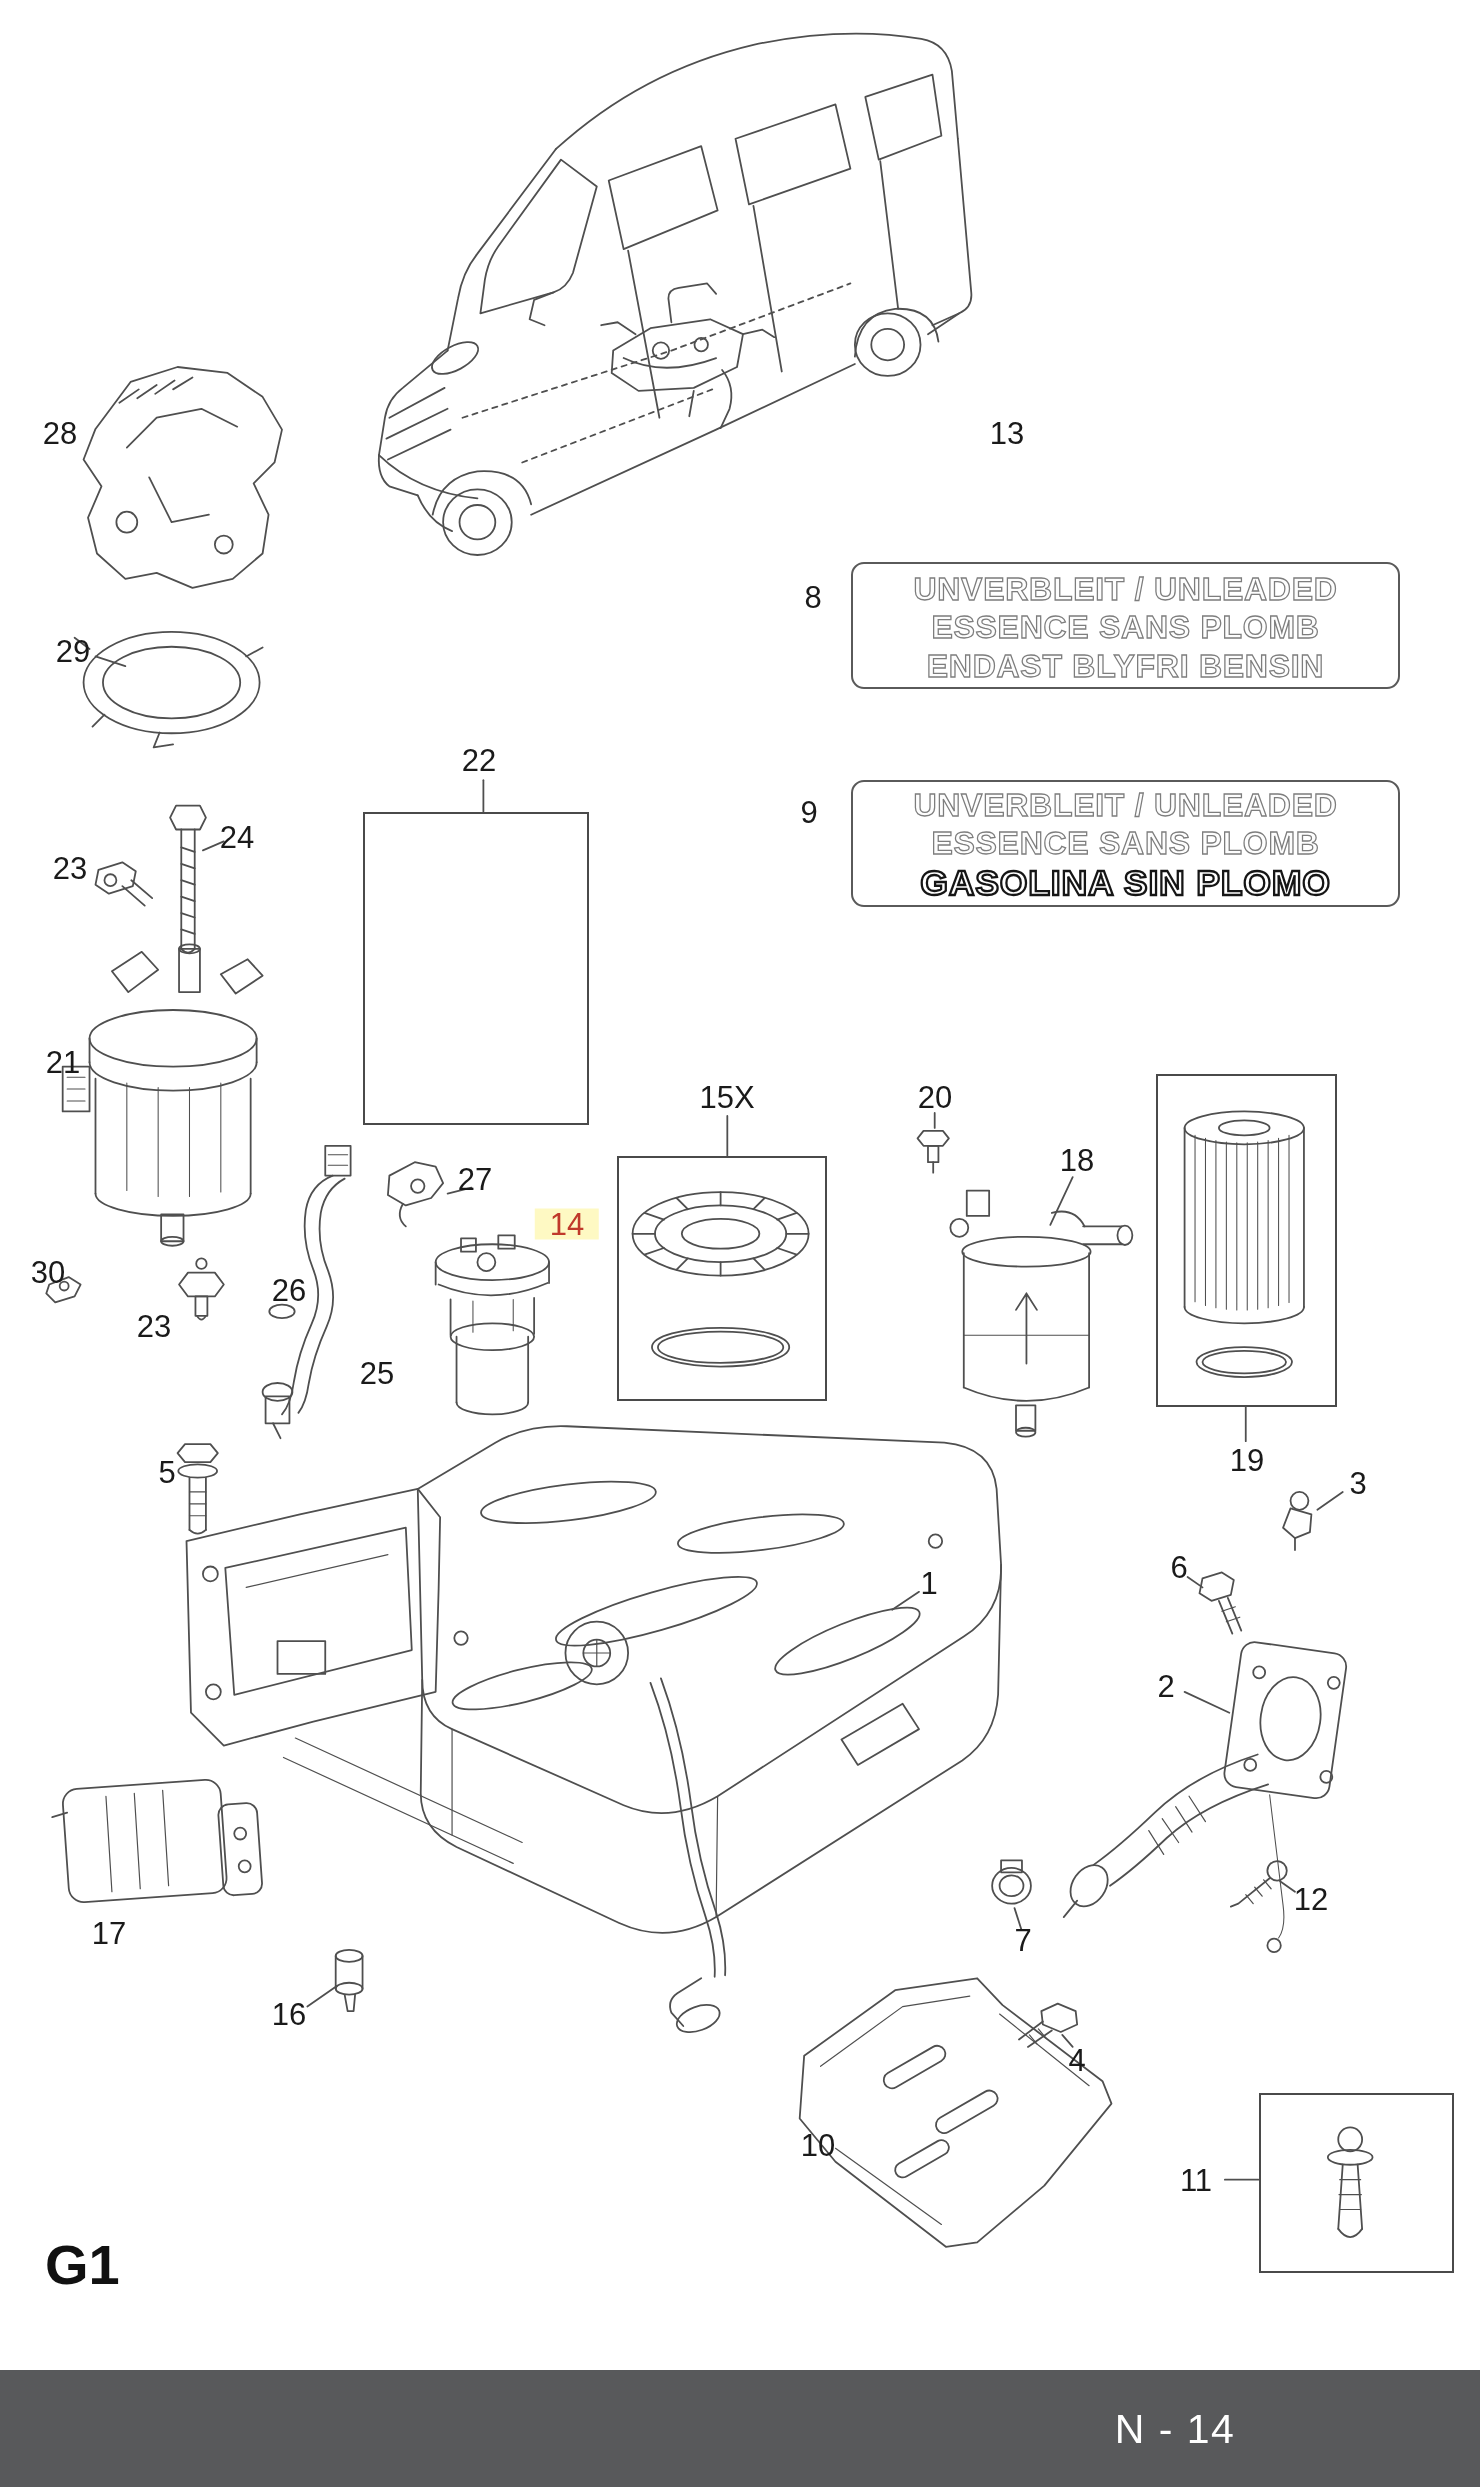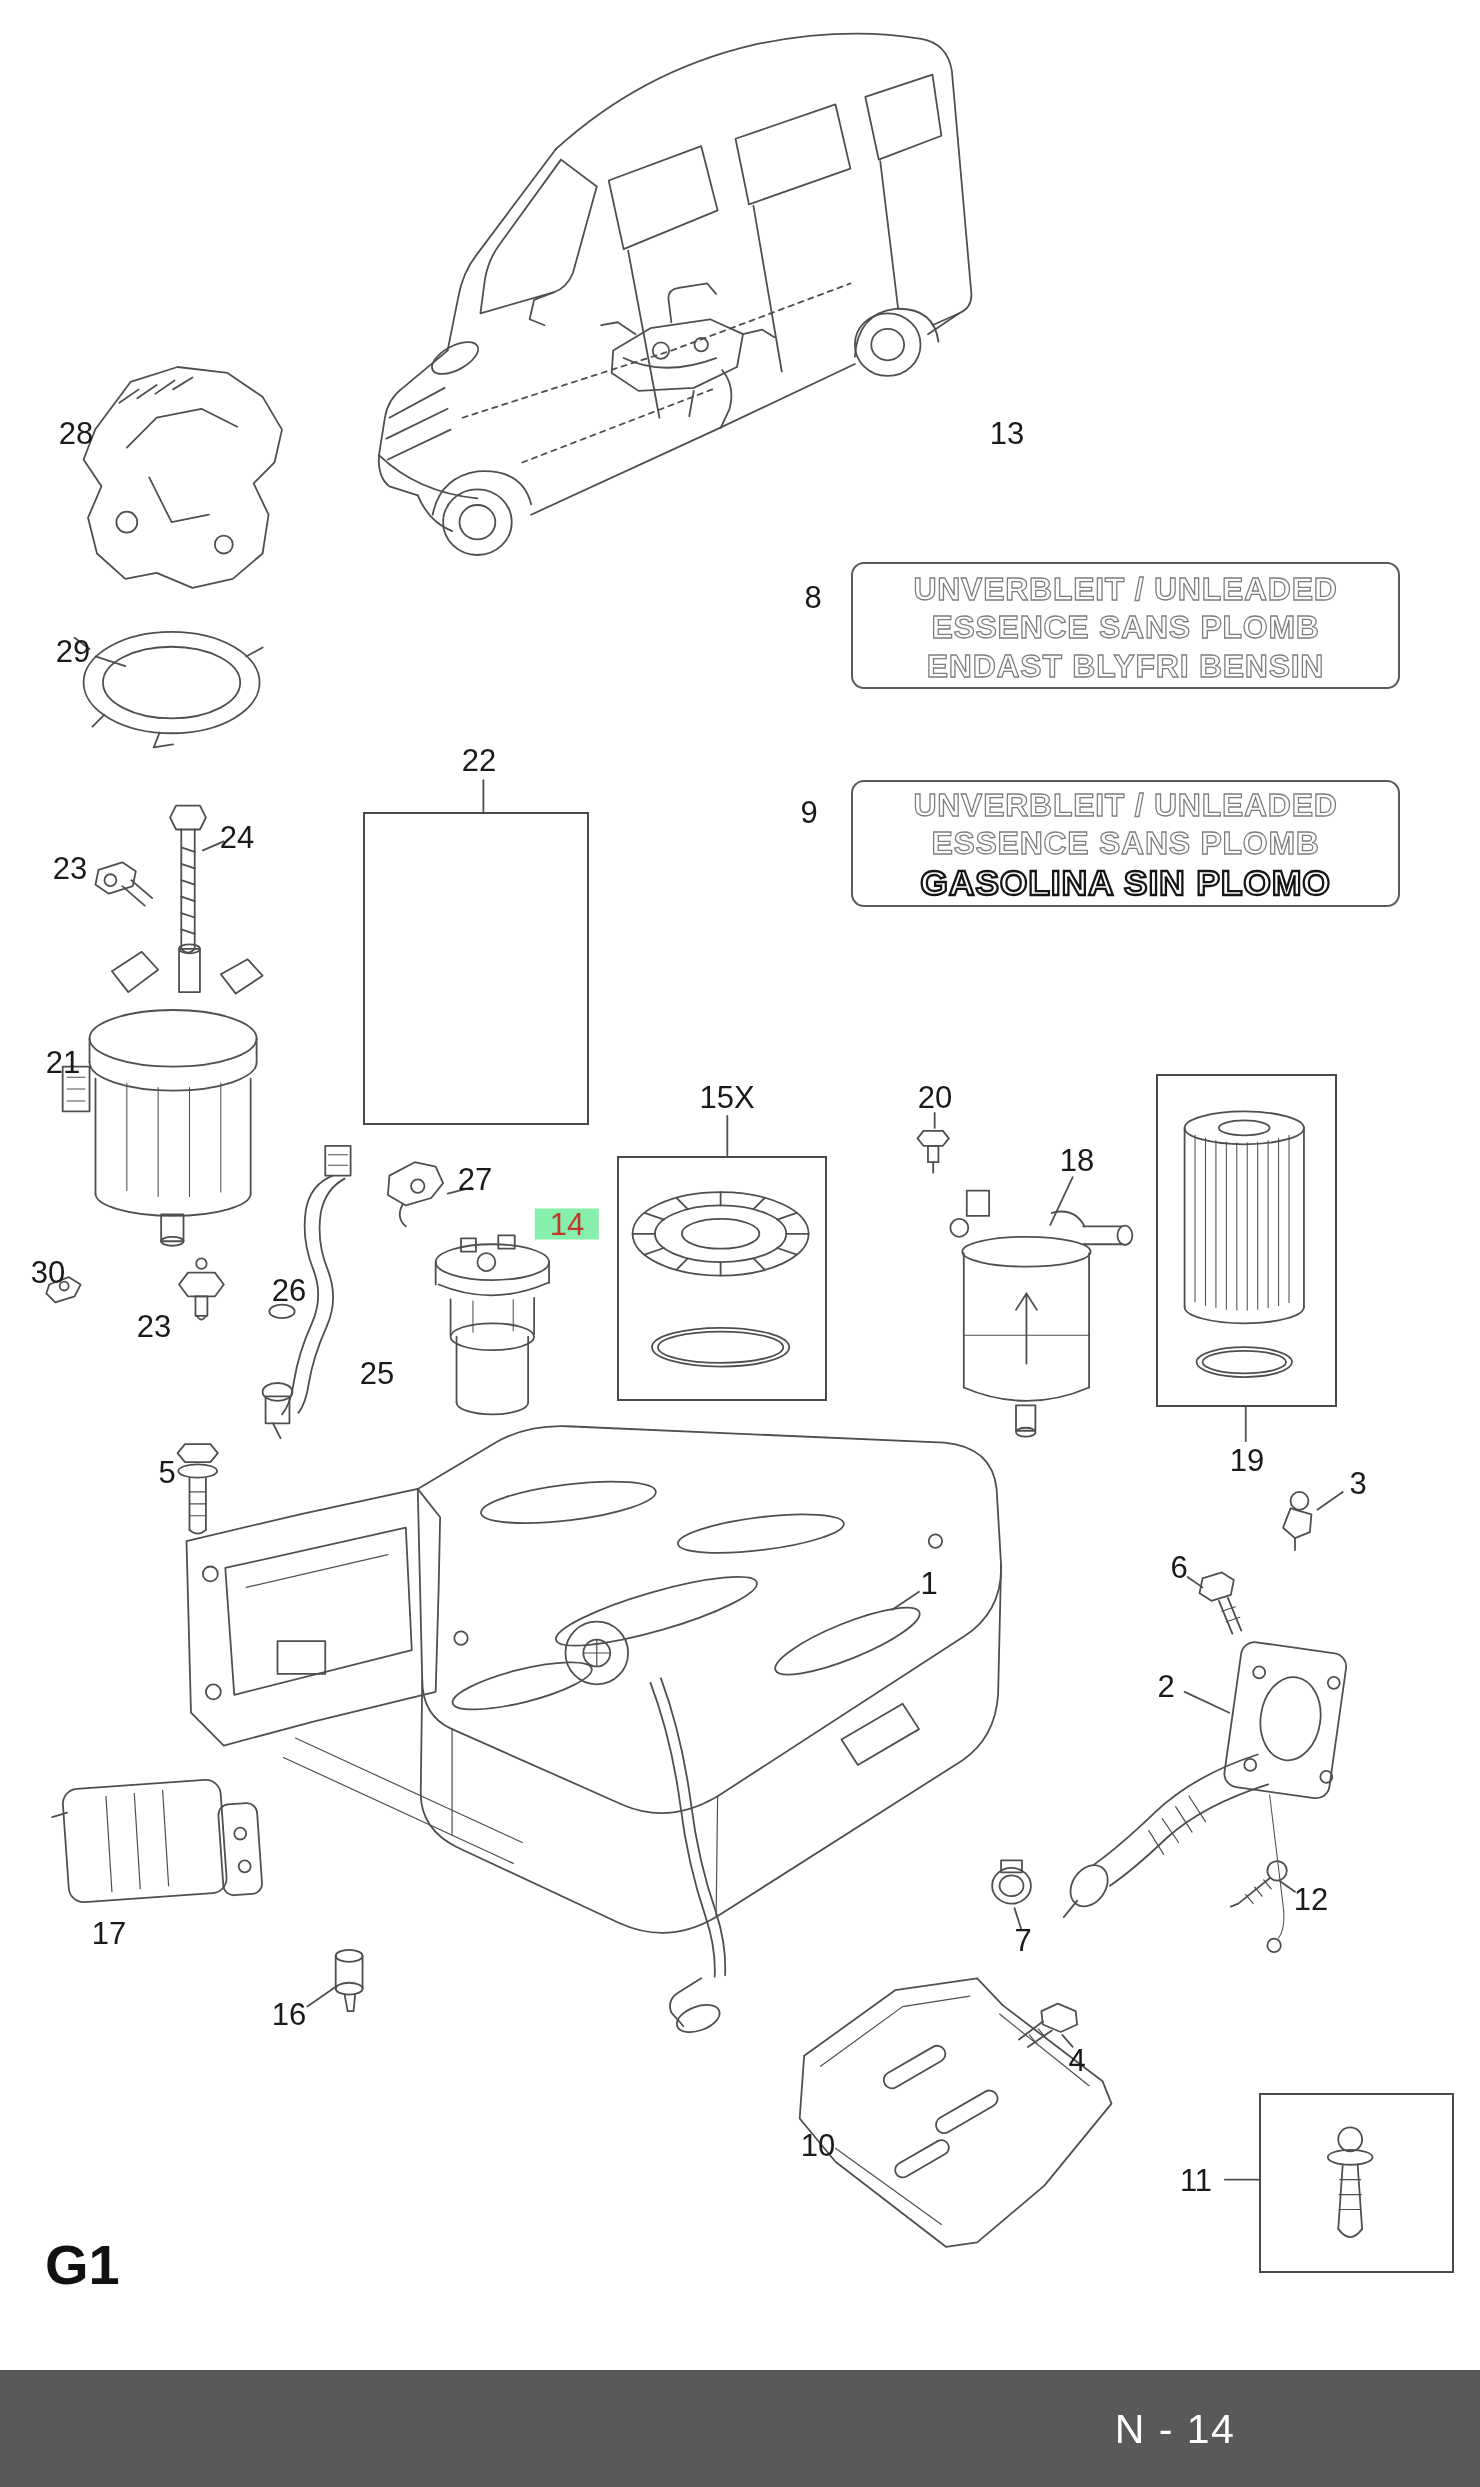--- a/index.html
+++ b/index.html
@@ -8,21 +8,21 @@
   .page{position:relative;width:1480px;height:2487px;background:#ffffff;overflow:hidden}
   .art{position:absolute;left:0;top:0;width:1480px;height:2487px}
   .art g{fill:none;stroke:#4f4f4f;stroke-width:2.4;stroke-linecap:round;stroke-linejoin:round}
   .box{position:absolute;border:2.2px solid #4a4a4a;background:transparent}
   .badge-diesel{border:3px solid #6f6f6f;border-radius:16.4px}
   .badge-label{border:2.2px solid #5a5a5a;border-radius:13px}
   .t-diesel{font-family:"Liberation Sans",sans-serif;font-size:72px;font-weight:bold;letter-spacing:9px;fill:#ffffff;stroke:#6f6f6f;stroke-width:2.4px}
   .t-out{font-family:"Liberation Sans",sans-serif;font-size:43px;font-weight:bold;letter-spacing:1px;fill:#fdfdfd;stroke:#7d7d7d;stroke-width:1.7px}
   .t-out-heavy{font-family:"Liberation Sans",sans-serif;font-size:48px;font-weight:bold;letter-spacing:1px;fill:#ffffff;stroke:#151515;stroke-width:3.1px}
   .callout{position:absolute;transform:translate(-50%,-50%);font-size:31px;color:#1a1a1a;white-space:nowrap;line-height:1}
-  .callout.hl{background:#86efac;color:#c0392b;padding:0 15px}
+  .callout.hl{background:#fef9c3;color:#c0392b;padding:0 15px}
   .corner-code{position:absolute;left:45px;top:2232px;font-size:56px;font-weight:bold;color:#111111}
   .footer{position:absolute;left:0;bottom:0;width:1480px;height:117px;background:#58595b;color:#ffffff}
   .footer span{position:absolute;top:50%;transform:translate(-50%,-50%);font-size:41px;letter-spacing:1.5px;white-space:nowrap}
   .footer .f-left{left:610px}
   .footer .f-right{left:1175px}
 </style>
 </head>
 <body>
 
 <div class="page">
@@ -352,21 +352,21 @@
       <path d="M1736,2536 L1716,2522"></path>
       <path d="M1232,2134 L1196,2158"></path>
       <path d="M1253,1492 L1253,1512"></path>
       <path d="M632,1592 L600,1600"></path>
       <path d="M1369,2586 L1360,2558"></path>
       <path d="M1438,2744 L1424,2728"></path>
       <path d="M1592,2114 L1612,2128"></path>
     </g>
   </svg>
 
-  <div class="callout" style="left:76px;top:433px">28</div>
+  <div class="callout" style="left:60px;top:433px">28</div>
   <div class="callout" style="left:73px;top:651px">29</div>
   <div class="callout" style="left:1007px;top:433px">13</div>
   <div class="callout" style="left:813px;top:597px">8</div>
   <div class="callout" style="left:809px;top:812px">9</div>
   <div class="callout" style="left:479px;top:760px">22</div>
   <div class="callout" style="left:237px;top:837px">24</div>
   <div class="callout" style="left:70px;top:868px">23</div>
   <div class="callout" style="left:63px;top:1062px">21</div>
   <div class="callout" style="left:48px;top:1272px">30</div>
   <div class="callout" style="left:154px;top:1326px">23</div>

